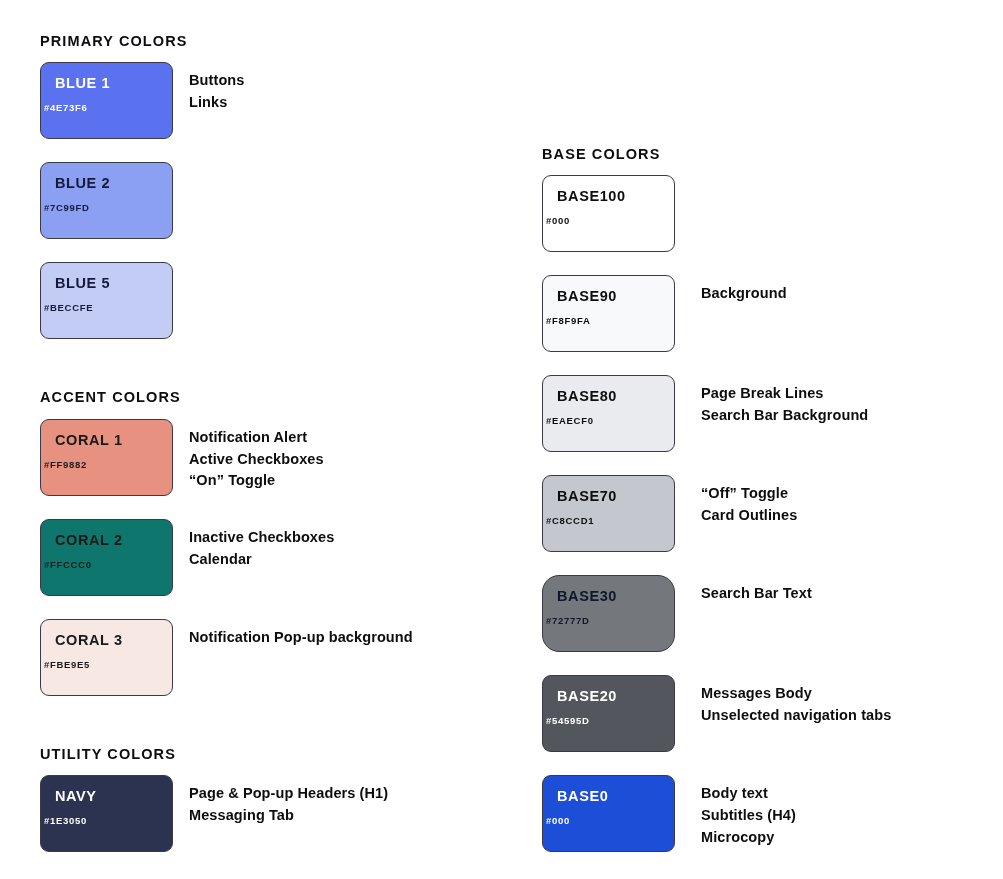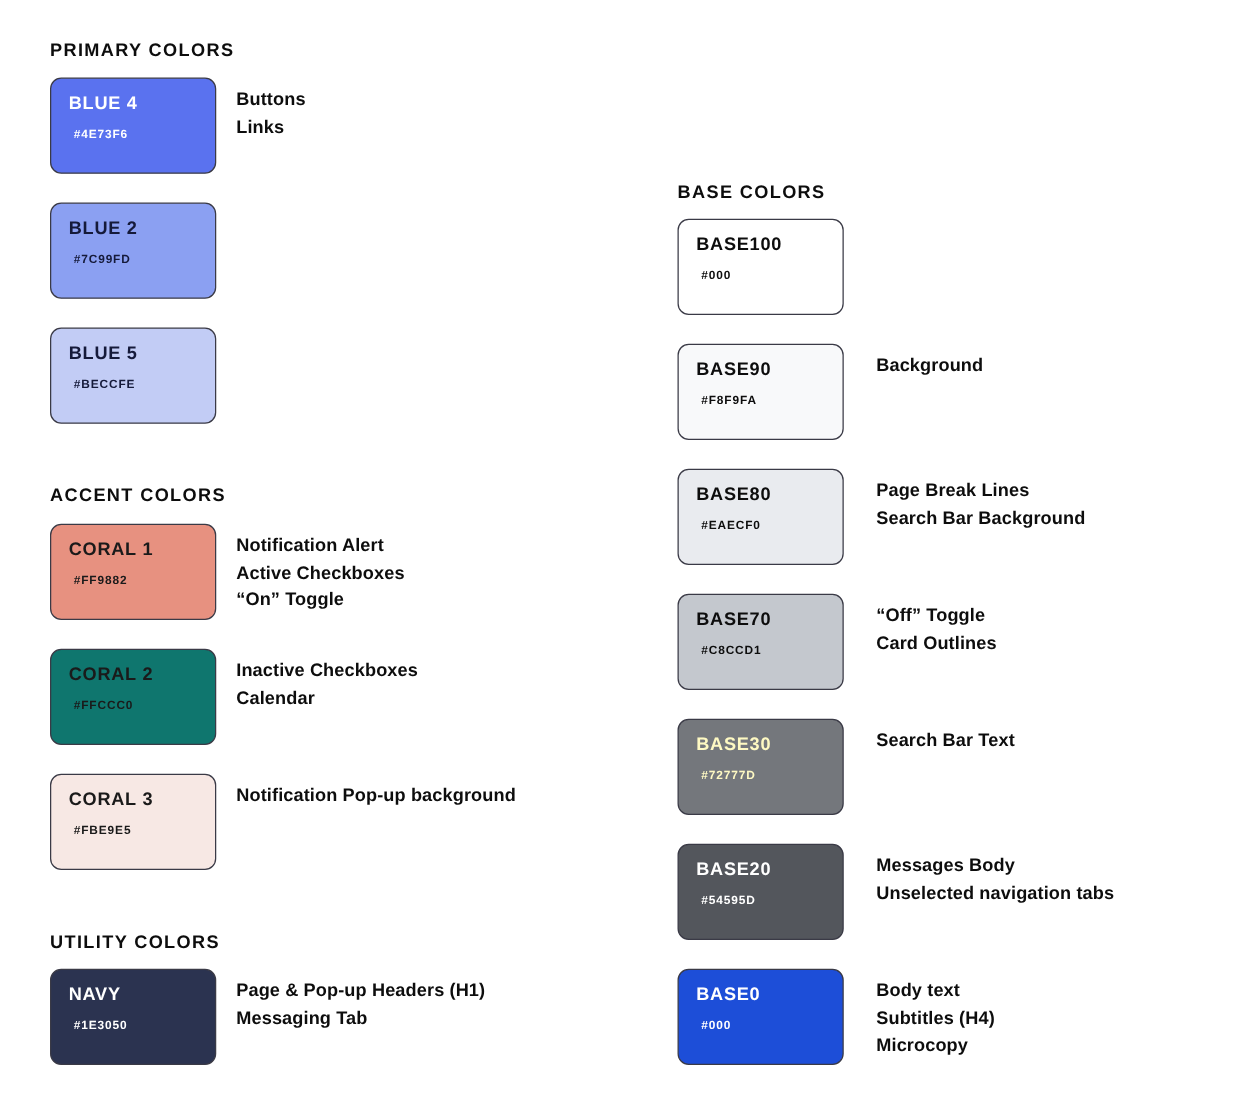--- a/index.html
+++ b/index.html
@@ -74,21 +74,21 @@
 
   .swatch-name {
     font-size: 14.5px;
     font-weight: bold;
     letter-spacing: 0.6px;
     line-height: 1.1;
   }
 
   .swatch-hex {
     position: absolute;
-    left: 18px;
+    left: 3px;
     top: 40px;
     font-size: 9.5px;
     font-weight: bold;
     letter-spacing: 0.7px;
     line-height: 1.1;
   }
 
   .desc {
     padding-left: 16px;
     padding-top: 8px;
@@ -108,21 +108,21 @@
 <body>
 
 <div class="page">
   <div class="columns">
 
     <div class="col-left" id="left-column">
         <div class="section">
           <div class="section-title">PRIMARY COLORS</div>
           <div class="swatch-row">
             <div class="swatch" style="background: rgb(90, 114, 239); color: rgb(255, 255, 255);">
-              <div class="swatch-name">BLUE 4</div>
+              <div class="swatch-name">BLUE 1</div>
               <div class="swatch-hex">#4E73F6</div>
             </div>
             <div class="desc">
               <span class="desc-line">Buttons</span>
               <span class="desc-line">Links</span>
             </div>
           </div>
           <div class="swatch-row">
             <div class="swatch" style="background: rgb(139, 160, 242); color: rgb(21, 26, 58);">
               <div class="swatch-name">BLUE 2</div>
@@ -218,21 +218,21 @@
             <div class="swatch" style="background: rgb(196, 200, 206); color: rgb(13, 13, 13);">
               <div class="swatch-name">BASE70</div>
               <div class="swatch-hex">#C8CCD1</div>
             </div>
             <div class="desc">
               <span class="desc-line">“Off” Toggle</span>
               <span class="desc-line">Card Outlines</span>
             </div>
           </div>
           <div class="swatch-row">
-            <div class="swatch" style="background: rgb(116, 119, 124); color: #fef9c3;">
+            <div class="swatch" style="background: rgb(116, 119, 124); color: #0f172a; border-radius: 17px;">
               <div class="swatch-name">BASE30</div>
               <div class="swatch-hex">#72777D</div>
             </div>
             <div class="desc">
               <span class="desc-line">Search Bar Text</span>
             </div>
           </div>
           <div class="swatch-row">
             <div class="swatch" style="background: rgb(83, 86, 92); color: rgb(255, 255, 255);">
               <div class="swatch-name">BASE20</div>

